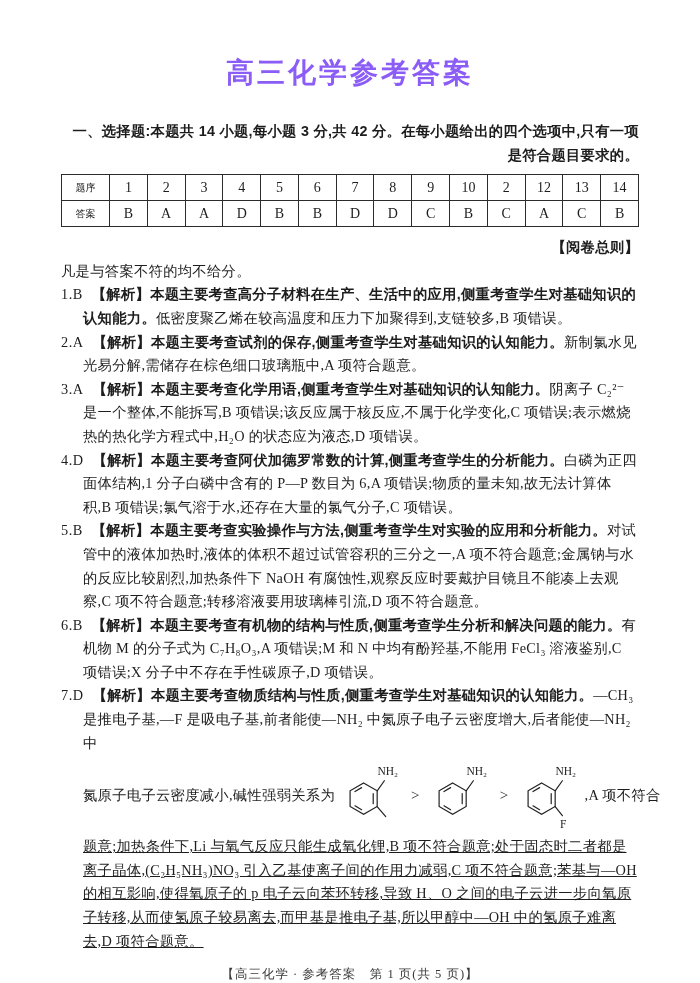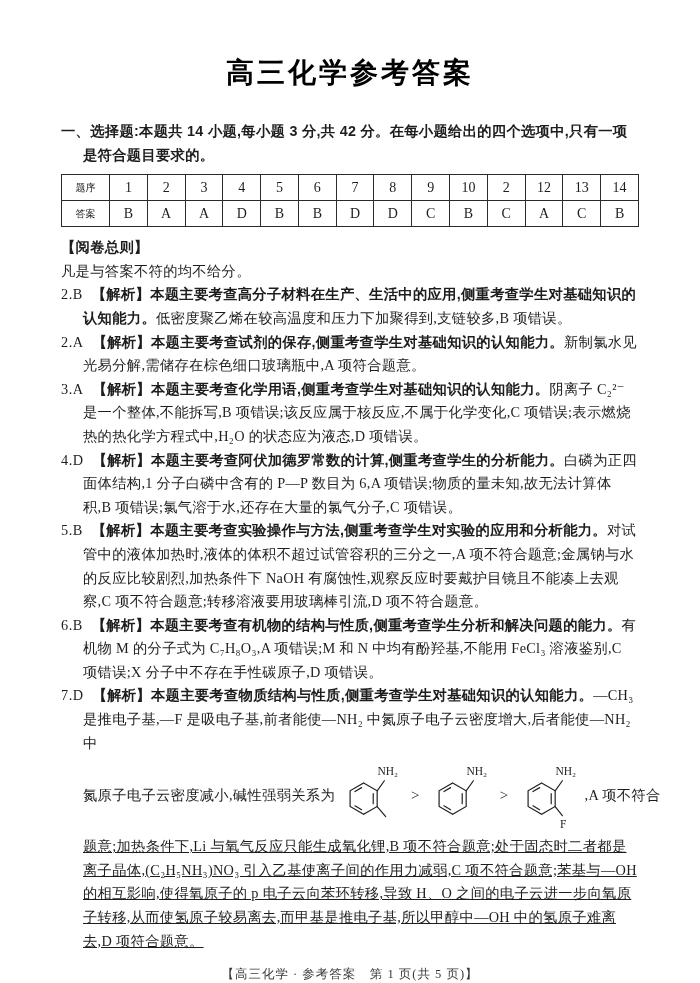--- a/index.html
+++ b/index.html
@@ -14,27 +14,28 @@
     overflow: hidden;
   }
   .page { padding: 54px 61px 0 61px; }
   .doc-title {
     margin: 0 0 28px 0;
     text-align: center;
     font-family: "Liberation Sans", "DejaVu Sans", sans-serif;
     font-weight: 700;
     font-size: 28px;
     letter-spacing: 3px;
-    color: #000000;
+    color: #8b5cf6;
   }
   p { margin: 0; line-height: 23.6px; }
   .hei {
     font-family: "Liberation Sans", "DejaVu Sans", sans-serif;
     font-weight: 700;
     font-style: normal;
+    text-align: right;
   }
   .intro { padding-left: 22px; text-indent: -22px; margin-bottom: 7px; }
   table.answers {
     border-collapse: collapse;
     table-layout: fixed;
     width: 100%;
     margin: 4px 0 9px 0;
   }
   table.answers td {
     border: 1.2px solid #2b2b2b;
@@ -138,21 +139,21 @@
         <td>C</td>
         <td>B</td>
       </tr>
     </tbody>
   </table>
 
   <p class="rules-heading hei">【阅卷总则】</p>
   <p>凡是与答案不符的均不给分。</p>
 
   <div class="item">
-    <p class="body"><span class="label">2.B</span><b class="hei">【解析】本题主要考查高分子材料在生产、生活中的应用,侧重考查学生对基础知识的认知能力。</b><span>低密度聚乙烯在较高温度和压力下加聚得到,支链较多,B 项错误。</span></p>
+    <p class="body"><span class="label">1.B</span><b class="hei">【解析】本题主要考查高分子材料在生产、生活中的应用,侧重考查学生对基础知识的认知能力。</b><span>低密度聚乙烯在较高温度和压力下加聚得到,支链较多,B 项错误。</span></p>
   </div>
 
   <div class="item">
     <p class="body"><span class="label">2.A</span><b class="hei">【解析】本题主要考查试剂的保存,侧重考查学生对基础知识的认知能力。</b><span>新制氯水见光易分解,需储存在棕色细口玻璃瓶中,A 项符合题意。</span></p>
   </div>
 
   <div class="item">
     <p class="body"><span class="label">3.A</span><b class="hei">【解析】本题主要考查化学用语,侧重考查学生对基础知识的认知能力。</b><span>阴离子 C₂²⁻ 是一个整体,不能拆写,B 项错误;该反应属于核反应,不属于化学变化,C 项错误;表示燃烧热的热化学方程式中,H₂O 的状态应为液态,D 项错误。</span></p>
   </div>
 

